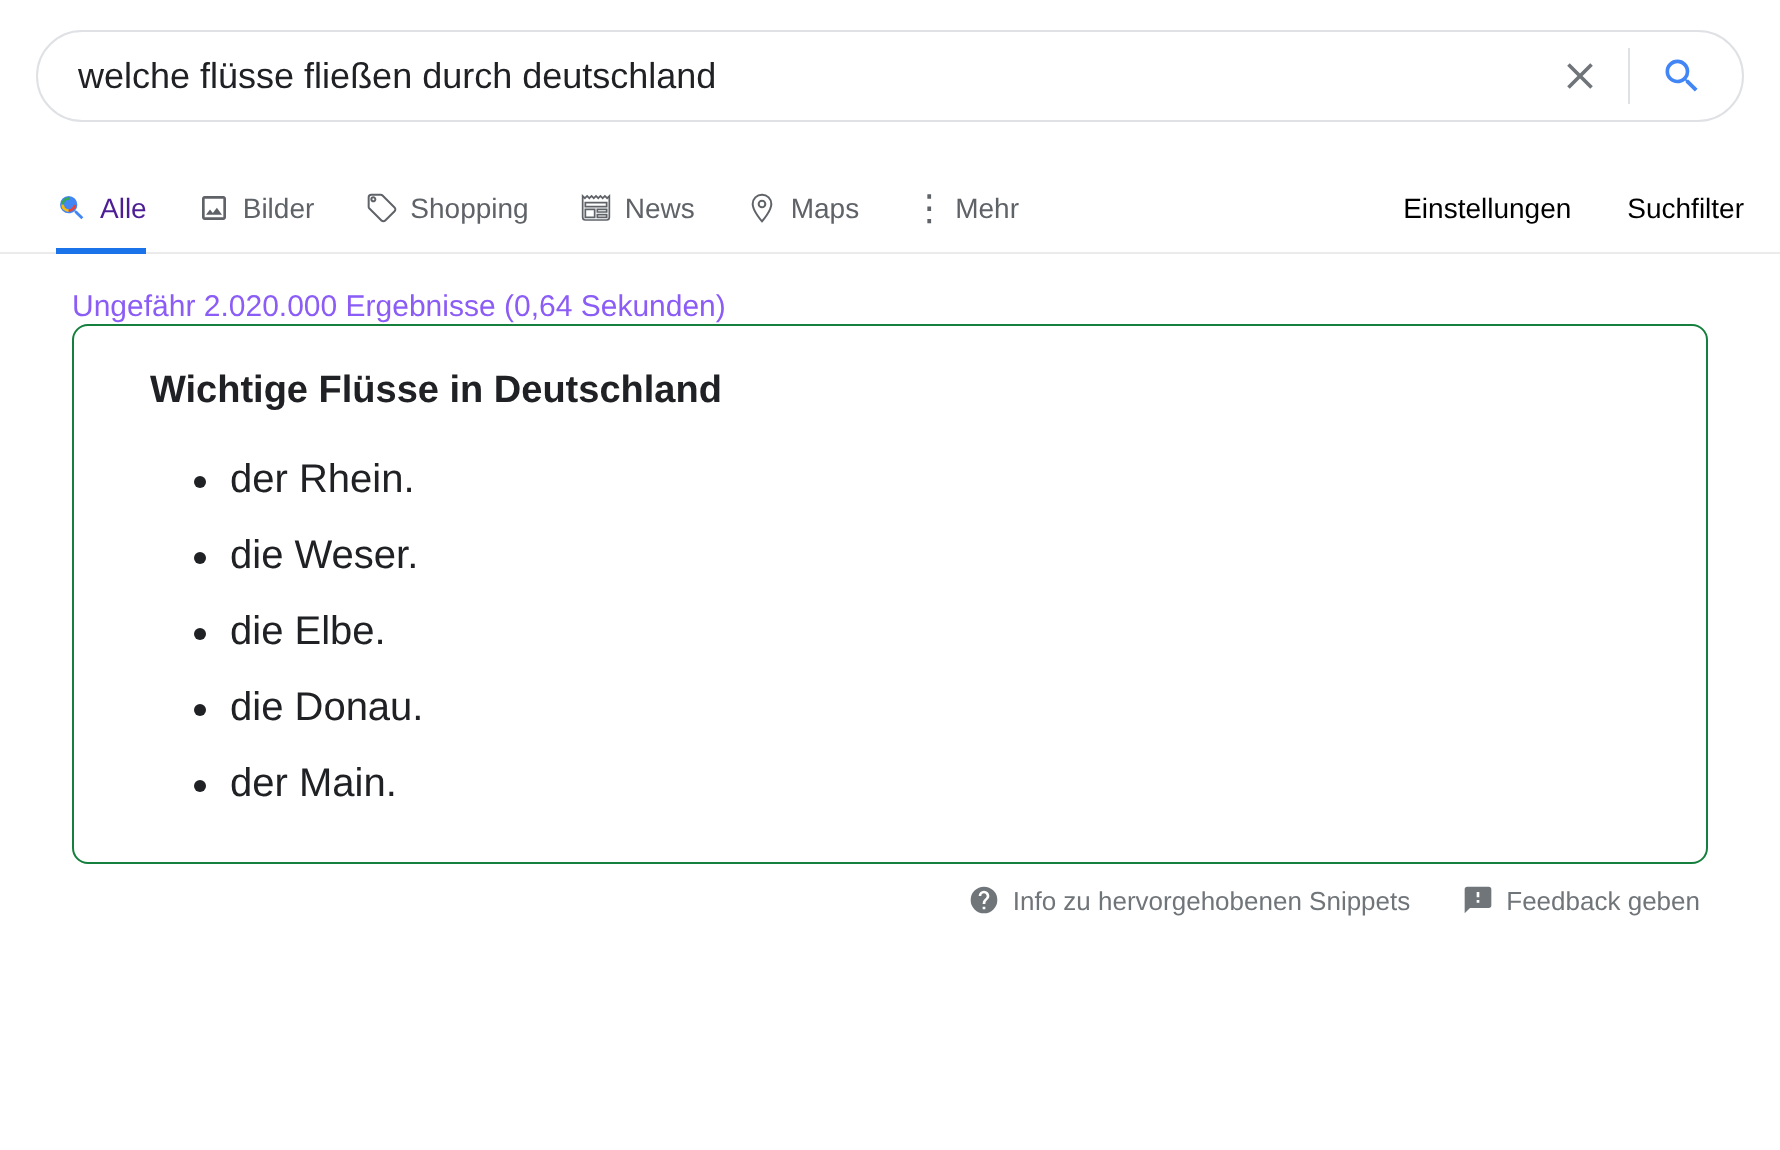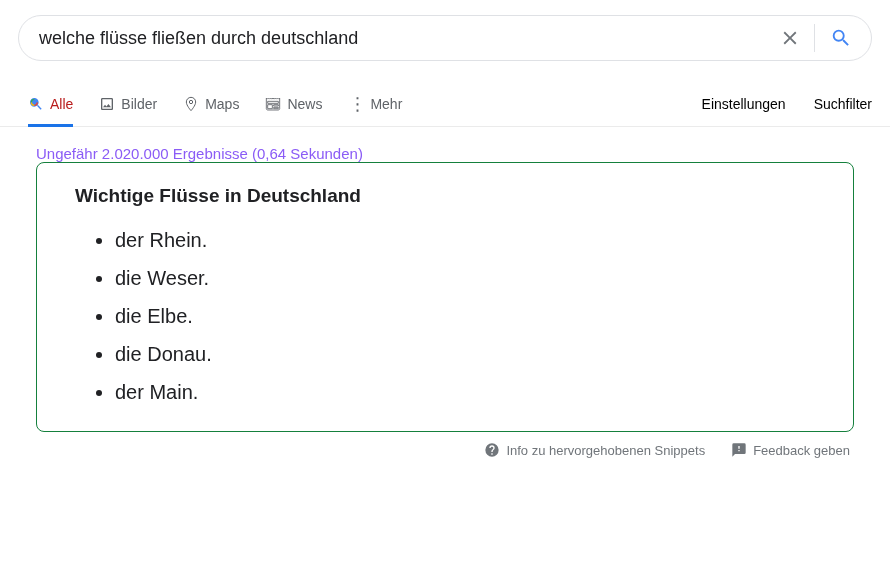--- a/index.html
+++ b/index.html
@@ -70,21 +70,21 @@
     display: flex;
     align-items: center;
     gap: 6px;
     color: #5f6368;
     font-size: 14px;
     height: 44px;
     cursor: pointer;
     position: relative;
   }
   .tab.active {
-    color: #b91c1c;
+    color: #4c1d95;
   }
   .tab.active::after {
     content: "";
     position: absolute;
     left: 0; right: 0; bottom: -1px;
     height: 3px;
     background: #1a73e8;
   }
   .tab svg { width: 16px; height: 16px; fill: #5f6368; }
   .tab.active svg.google-g { fill: none; }
@@ -194,29 +194,35 @@
       <span>Alle</span>
     </div>
     <div class="tab">
       <svg viewBox="0 0 24 24">
           <path d="M19 5v14H5V5h14m0-2H5c-1.1 0-2 .9-2 2v14c0 1.1.9 2 2 2h14c1.1 0 2-.9 2-2V5c0-1.1-.9-2-2-2zm-4.86 8.86-3 3.87L9 13.14 6 17h12l-3.86-5.14z"></path>
         </svg>
       <span>Bilder</span>
     </div>
     <div class="tab">
       <svg viewBox="0 0 24 24">
+          <path d="M21.41 11.58l-9-9A2 2 0 0 0 11 2H4a2 2 0 0 0-2 2v7a2 2 0 0 0 .59 1.42l9 9a2 2 0 0 0 2.83 0l7-7a2 2 0 0 0-.01-2.84zM5.5 7A1.5 1.5 0 1 1 7 5.5 1.5 1.5 0 0 1 5.5 7z" fill="none" stroke="#5f6368" stroke-width="1.5"></path>
+        </svg>
+      <span>Shopping</span>
+    </div>
+    <div class="tab">
+      <svg viewBox="0 0 24 24">
+          <path d="M22 3l-1.67 1.67L18.67 3 17 4.67 15.33 3l-1.66 1.67L12 3l-1.67 1.67L8.67 3 7 4.67 5.33 3 3.67 4.67 2 3v16c0 1.1.9 2 2 2h16c1.1 0 2-.9 2-2V3zM11 19H4v-6h7v6zm9 0h-7v-2h7v2zm0-4h-7v-2h7v2zm0-4H4V8h16v3z" fill="none" stroke="#5f6368" stroke-width="1.3"></path>
+        </svg>
+      <span>News</span>
+    </div>
+    <div class="tab">
+      <svg viewBox="0 0 24 24">
           <path d="M12 2C8.13 2 5 5.13 5 9c0 5.25 7 13 7 13s7-7.75 7-13c0-3.87-3.13-7-7-7zm0 9.5A2.5 2.5 0 1 1 14.5 9 2.5 2.5 0 0 1 12 11.5z" fill="none" stroke="#5f6368" stroke-width="1.5"></path>
         </svg>
       <span>Maps</span>
-    </div>
-    <div class="tab">
-      <svg viewBox="0 0 24 24">
-          <path d="M22 3l-1.67 1.67L18.67 3 17 4.67 15.33 3l-1.66 1.67L12 3l-1.67 1.67L8.67 3 7 4.67 5.33 3 3.67 4.67 2 3v16c0 1.1.9 2 2 2h16c1.1 0 2-.9 2-2V3zM11 19H4v-6h7v6zm9 0h-7v-2h7v2zm0-4h-7v-2h7v2zm0-4H4V8h16v3z" fill="none" stroke="#5f6368" stroke-width="1.3"></path>
-        </svg>
-      <span>News</span>
     </div>
     <div class="tab">
       <span class="dots">⋮</span>
       <span>Mehr</span>
     </div>
   </div>
   <div class="tabs-right">
     <div class="link">Einstellungen</div>
     <div class="link">Suchfilter</div>
   </div>

